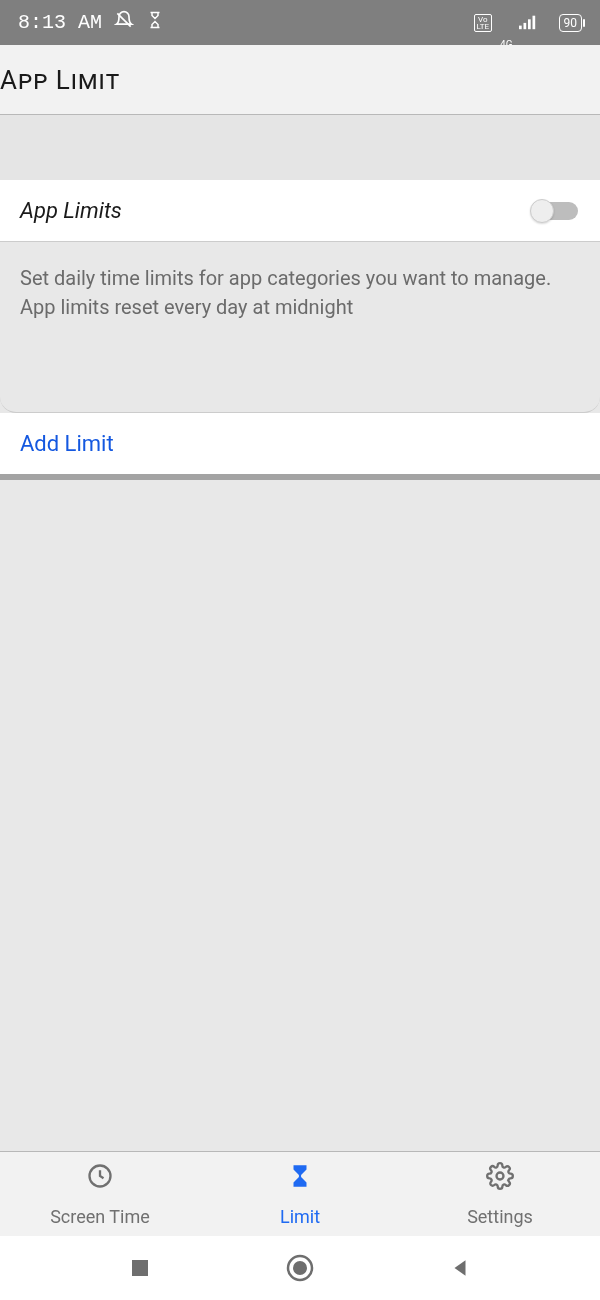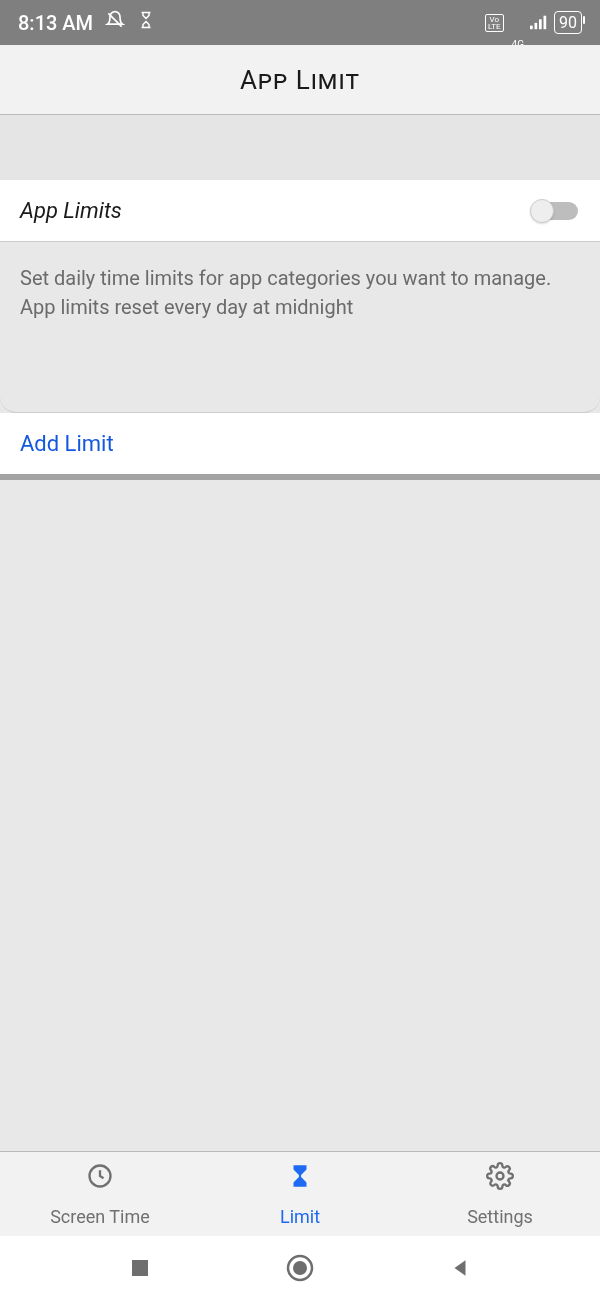--- a/index.html
+++ b/index.html
@@ -1,41 +1,41 @@
 <!DOCTYPE html>
 <html><head>
   <meta charset="utf-8">
   <style>
     * { margin:0; padding:0; box-sizing:border-box; font-family:-apple-system,BlinkMacSystemFont,'Segoe UI',Roboto,sans-serif; }
     body { width:600px; height:1300px; background:#e8e8e8; display:flex; flex-direction:column; overflow:hidden; }
     .status-bar { height:45px; background:#7f7f7f; color:#fff; display:flex; align-items:center; justify-content:space-between; padding:0 18px; font-size:20px; }
     .status-left { display:flex; align-items:center; gap:12px; }
     .status-right { display:flex; align-items:center; gap:6px; }
-    .status-time { font-weight:500; }
-    .header { height:70px; background:#f2f2f2; display:flex; align-items:center; justify-content:center; border-bottom:1px solid #b8b8b8; }
+    .status-time { font-weight:500;font-family:Liberation Mono, monospace; }
+    .header { height:70px; background:#f2f2f2; display:flex; align-items:center; border-bottom:1px solid #b8b8b8; }
     .header-title { font-size:26px; font-variant:small-caps; letter-spacing:1px; color:#1a1a1a; font-weight:400; }
     .spacer-top { height:65px; background:#e5e5e5; }
     .toggle-row { background:#fff; padding:18px 20px; display:flex; align-items:center; justify-content:space-between; border-bottom:1px solid #ccc;font-style:italic; }
     .toggle-label { font-size:22px; color:#1a1a1a; }
     .toggle { position:relative; width:50px; height:24px; }
     .toggle-track { width:40px; height:18px; background:#bdbdbd; border-radius:12px; position:absolute; top:3px; left:8px; }
     .toggle-knob { width:24px; height:24px; background:#eee; border:1px solid #ccc; border-radius:50%; position:absolute; top:0; left:0; box-shadow:0 1px 2px rgba(0,0,0,.15); }
     .desc-block { padding:22px 20px 90px 20px; color:#6b6b6b; font-size:20px; line-height:1.45; border-bottom:1px solid #ccc;border-radius:16px; }
     .add-row { background:#fff; padding:18px 20px; border-bottom:6px solid #a3a3a3; }
     .add-text { font-size:22px; color:#1458e0; }
     .content-fill { flex:1; }
     .bottom-nav { height:85px; background:#f2f2f2; border-top:1px solid #b8b8b8; display:flex; }
     .nav-item { flex:1; display:flex; flex-direction:column; align-items:center; justify-content:center; gap:12px; }
     .nav-label { font-size:18px; }
     .nav-inactive { color:#707070; }
     .nav-active { color:#1f6af2; }
     .sys-nav { height:64px; background:#fff; display:flex; align-items:center; justify-content:space-around; padding:0 60px; }
     .sys-btn { width:40px; height:40px; display:flex; align-items:center; justify-content:center; }
     .volte { border:1px solid #fff; border-radius:2px; font-size:8px; line-height:7px; padding:1px 2px; text-align:center;margin-left:32px; }
-    .battery-box { border:1.5px solid #fff; border-radius:4px; padding:1px 4px; font-size:16px; position:relative; }
+    .battery-box { border:1.5px solid #fff; border-radius:4px; padding:1px 4px; font-size:12px; position:relative;margin-left:16px; }
     .battery-box::after { content:''; position:absolute; right:-4px; top:4px; width:2px; height:8px; background:#fff; border-radius:1px; }
   </style>
 </head>
 <body>
 
 <div class="status-bar">
   <div class="status-left">
     <span class="status-time">8:13 AM</span>
     <span>
       <svg width="20" height="20" viewBox="0 0 24 24" fill="none" stroke="#fff" stroke-width="2">

